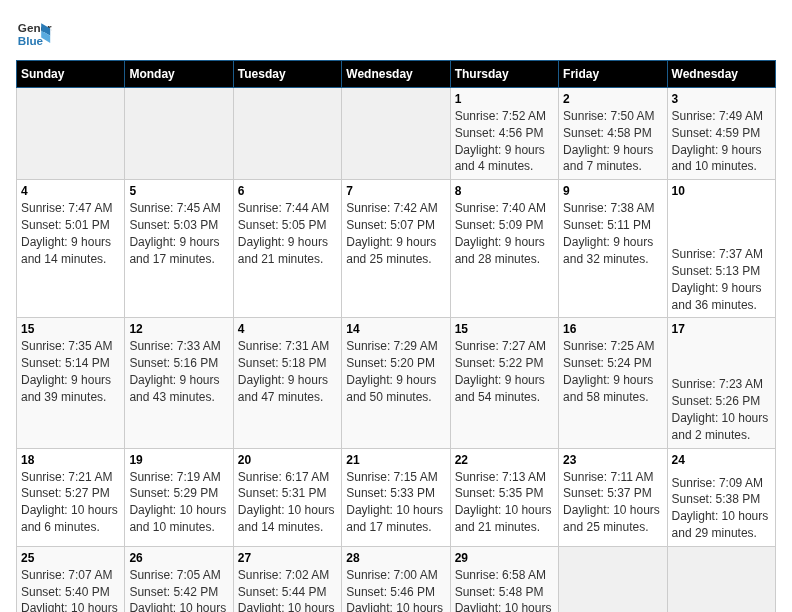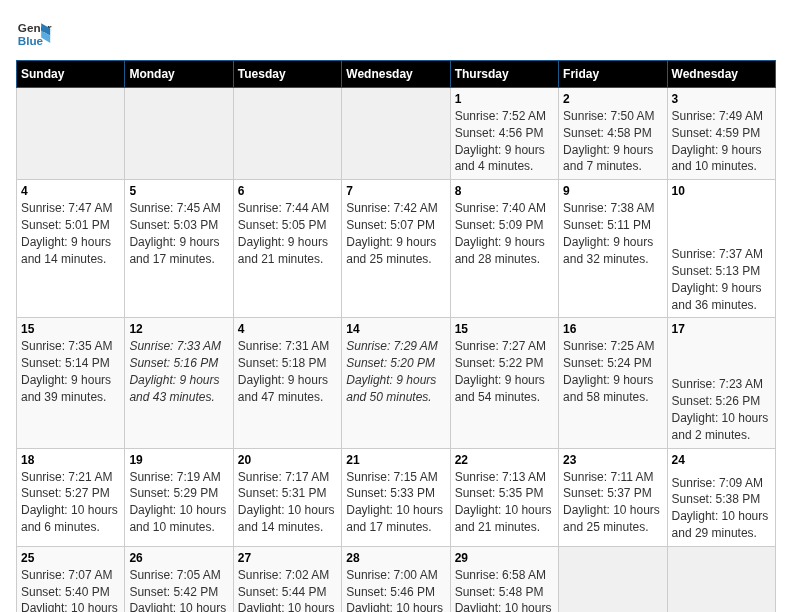--- a/index.html
+++ b/index.html
@@ -188,35 +188,35 @@
       <tr>
         <td>
           <span class="day-number">15</span>
           <div class="day-info" style="white-space: pre-line;">Sunrise: 7:35 AM
 Sunset: 5:14 PM
 Daylight: 9 hours
 and 39 minutes.</div>
         </td>
         <td>
           <span class="day-number">12</span>
-          <div class="day-info" style="white-space: pre-line; font-style: italic;">Sunrise: 7:33 AM
+          <div class="day-info" style="white-space: pre-line;">Sunrise: 7:33 AM
 Sunset: 5:16 PM
 Daylight: 9 hours
 and 43 minutes.</div>
         </td>
         <td>
           <span class="day-number">4</span>
           <div class="day-info" style="white-space: pre-line;">Sunrise: 7:31 AM
 Sunset: 5:18 PM
 Daylight: 9 hours
 and 47 minutes.</div>
         </td>
         <td>
           <span class="day-number">14</span>
-          <div class="day-info" style="white-space: pre-line; font-style: italic;">Sunrise: 7:29 AM
+          <div class="day-info" style="white-space: pre-line;">Sunrise: 7:29 AM
 Sunset: 5:20 PM
 Daylight: 9 hours
 and 50 minutes.</div>
         </td>
         <td>
           <span class="day-number">15</span>
           <div class="day-info" style="white-space: pre-line;">Sunrise: 7:27 AM
 Sunset: 5:22 PM
 Daylight: 9 hours
 and 54 minutes.</div>
@@ -246,21 +246,21 @@
         </td>
         <td>
           <span class="day-number">19</span>
           <div class="day-info" style="white-space: pre-line;">Sunrise: 7:19 AM
 Sunset: 5:29 PM
 Daylight: 10 hours
 and 10 minutes.</div>
         </td>
         <td>
           <span class="day-number">20</span>
-          <div class="day-info" style="white-space: pre-line;">Sunrise: 7:17 AM
+          <div class="day-info" style="white-space: pre-line;">Sunrise: 6:17 AM
 Sunset: 5:31 PM
 Daylight: 10 hours
 and 14 minutes.</div>
         </td>
         <td>
           <span class="day-number">21</span>
           <div class="day-info" style="white-space: pre-line;">Sunrise: 7:15 AM
 Sunset: 5:33 PM
 Daylight: 10 hours
 and 17 minutes.</div>

